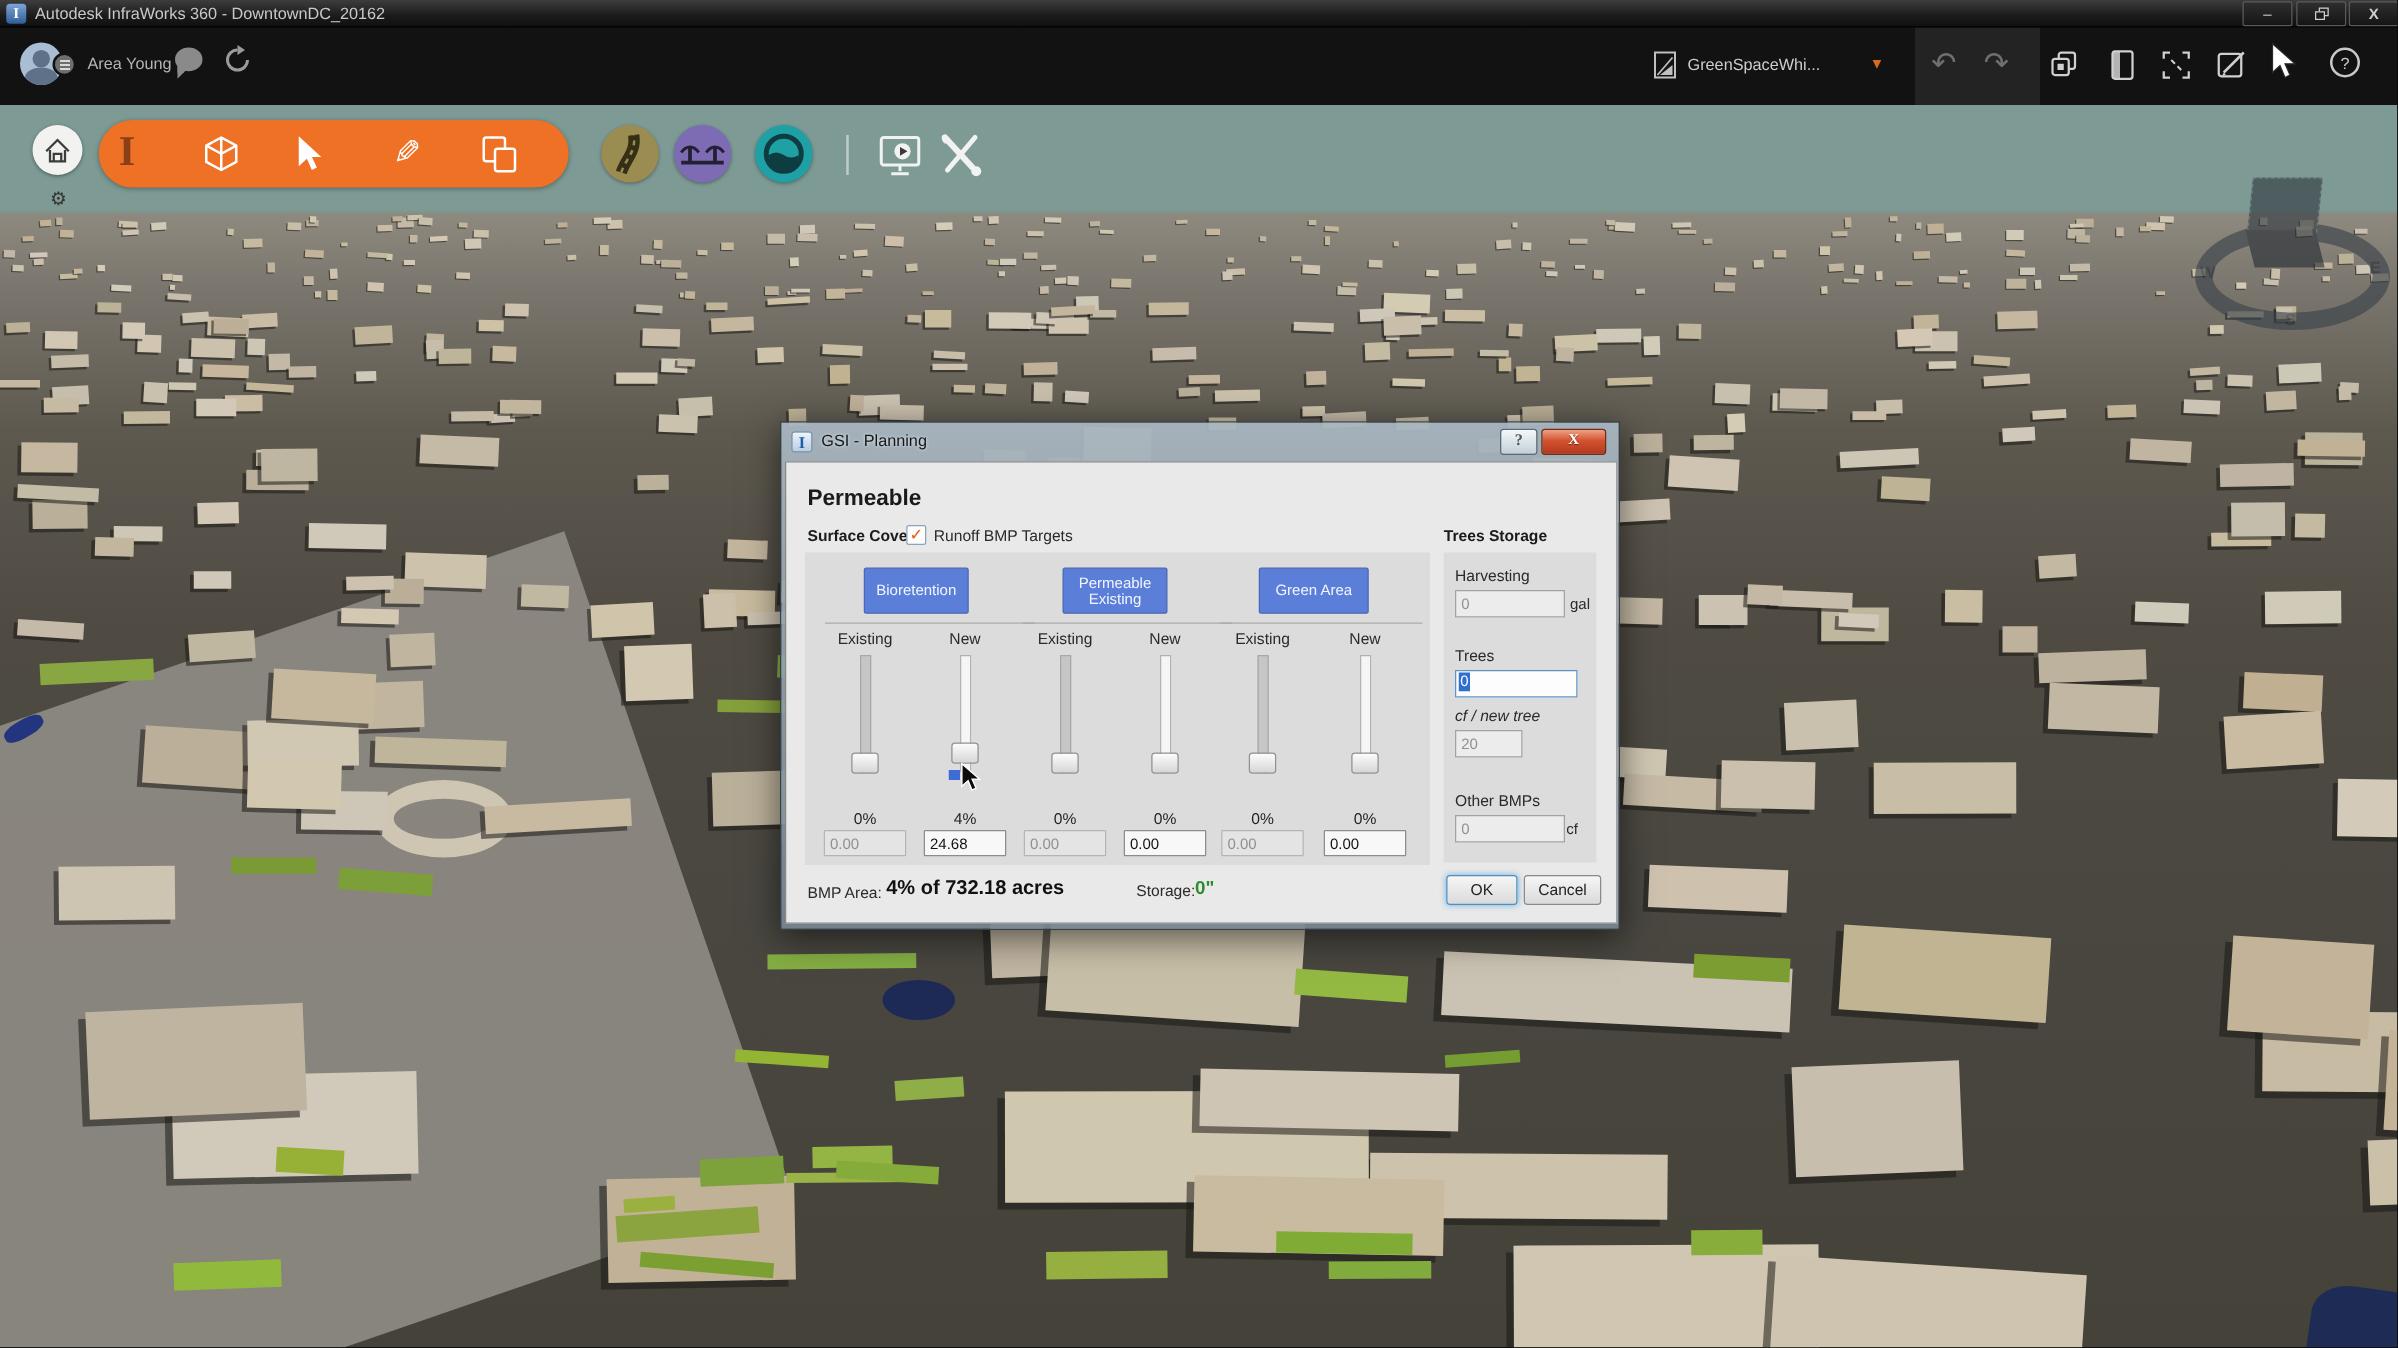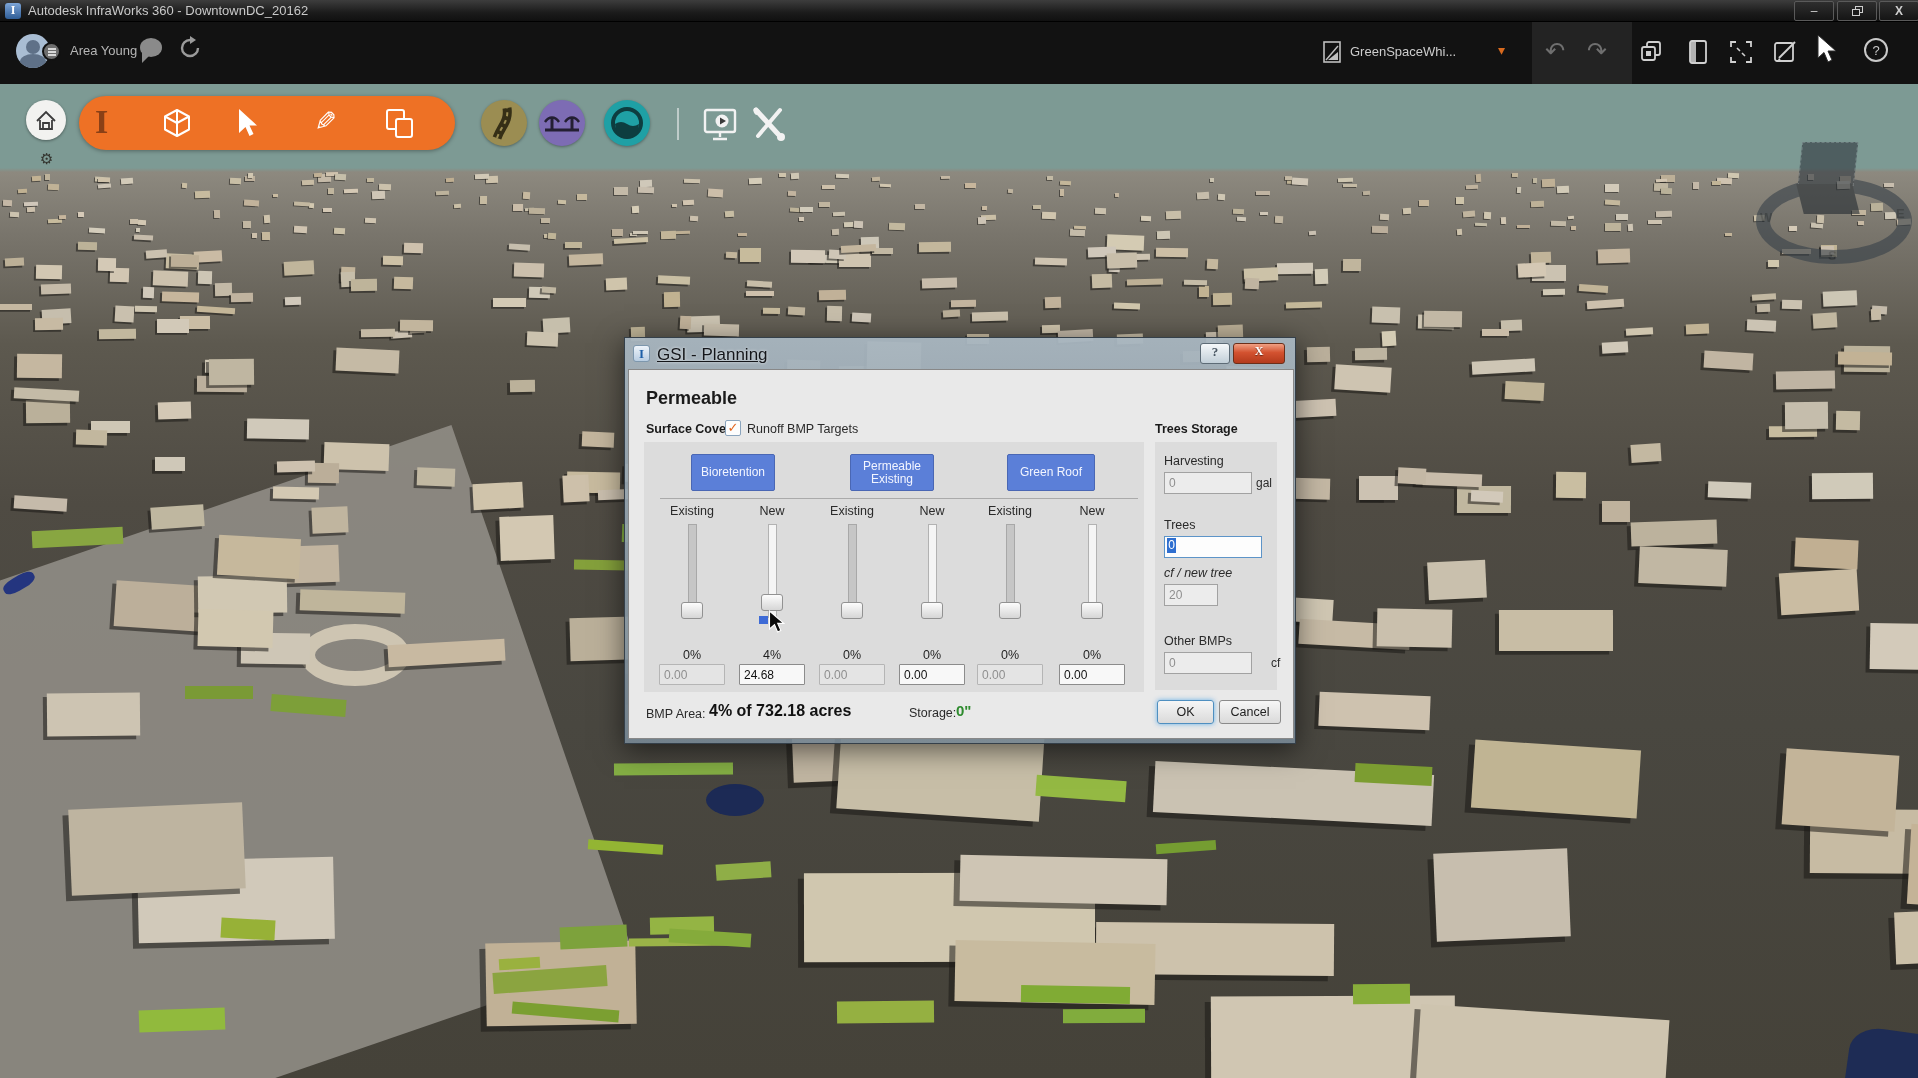--- a/index.html
+++ b/index.html
@@ -71,21 +71,21 @@
   #viewcube .dir{color:#1f272e;font:bold 13px "Liberation Sans",sans-serif;}
   #vc-w{left:6px;top:74px;} #vc-e{left:142px;top:70px;} #vc-s{left:74px;top:112px;}
   #vc-cube{left:46px;top:6px;width:56px;height:44px;background:#323a41;transform:skewX(-6deg);border:1px dashed rgba(200,210,215,.35);}
   #vc-cube-side{left:46px;top:48px;width:56px;height:30px;background:#262d33;transform:skewX(14deg);}
 
   
   #dialog{left:624px;top:337px;width:672px;height:407px;z-index:80;box-shadow:0 6px 26px rgba(0,0,0,.55);
     border:1px solid #35404a;background:linear-gradient(180deg,rgba(168,182,192,.95),rgba(118,134,146,.92));}
   #dlg-titlebar{left:0;top:0;width:100%;height:31px;}
   #dlg-icon{left:8px;top:7px;width:17px;height:17px;border-radius:3px;background:linear-gradient(180deg,#eef4fa,#b8cde2);border:1px solid #7d97ad;color:#1d5fa8;font:bold 13px "Liberation Serif",serif;text-align:center;line-height:15px;}
-  #dlg-title{left:32px;top:7px;font-size:17px;color:#14161a;text-shadow:0 0 3px rgba(255,255,255,.8);text-decoration:underline;}
+  #dlg-title{left:32px;top:7px;font-size:13px;color:#14161a;text-shadow:0 0 3px rgba(255,255,255,.8);}
   #dlg-help{left:575px;top:5px;width:30px;height:21px;background:linear-gradient(180deg,#f5f8fa,#c2cfd8);border:1px solid #5d6b76;border-radius:3px;color:#4a5763;text-align:center;line-height:19px;font:bold 13px "Liberation Serif",serif;}
   #dlg-close{left:608px;top:5px;width:52px;height:21px;background:linear-gradient(180deg,#f0a083,#d35230 45%,#b33a1c);border:1px solid #6b2f1a;border-radius:3px;color:#fff;text-align:center;line-height:19px;font:bold 12px "Liberation Serif",serif;text-shadow:0 1px 1px rgba(0,0,0,.5);}
   #dlg-body{left:3px;top:31px;width:666px;height:370px;background:#e9e9e9;border:1px solid #888;}
   #dlg-heading{left:17px;top:18px;font-size:18px;font-weight:bold;color:#1a1a1a;}
   #sc-label{left:17px;top:52px;font-size:12.5px;font-weight:bold;color:#1a1a1a;}
   #bmp-check{left:96px;top:50px;width:16px;height:16px;background:#fdfdfd;border:1px solid #8aa4bd;border-radius:2px;text-align:center;line-height:14px;font-size:13px;font-weight:bold;color:#e2641c;}
   #define-bmp{left:118px;top:52px;font-size:12.5px;color:#2a2a2a;}
   #os-label{left:526px;top:52px;font-size:12.5px;font-weight:bold;color:#1a1a1a;}
 
   #slider-panel{left:15px;top:72px;width:500px;height:250px;background:#dcdcdc;}
@@ -762,21 +762,21 @@
     <div id="dlg-body" class="abs">
       <div id="dlg-heading" class="abs">Permeable</div>
       <div id="sc-label" class="abs">Surface Cover</div>
       <div id="bmp-check" class="abs">✓</div>
       <div id="define-bmp" class="abs">Runoff BMP Targets</div>
       <div id="os-label" class="abs">Trees Storage</div>
 
       <div id="slider-panel" class="abs">
         <div id="grp-btn-0" class="grp-btn abs">Bioretention</div>
         <div id="grp-btn-1" class="grp-btn abs">Permeable Existing</div>
-        <div id="grp-btn-2" class="grp-btn abs">Green Roof</div>
+        <div id="grp-btn-2" class="grp-btn abs">Green Area</div>
         <div id="grp-hr-0" class="grp-hr abs"></div>
         <div id="grp-hr-1" class="grp-hr abs"></div>
         <div id="grp-hr-2" class="grp-hr abs"></div>
 
         <div class="subcol-label abs" style="left:13px">Existing</div>
         <div class="subcol-label abs" style="left:93px">New</div>
         <div class="subcol-label abs" style="left:173px">Existing</div>
         <div class="subcol-label abs" style="left:253px">New</div>
         <div class="subcol-label abs" style="left:331px">Existing</div>
         <div class="subcol-label abs" style="left:413px">New</div>
@@ -823,21 +823,21 @@
 
         <div class="st-label abs" style="top:76px">Trees</div>
         <input id="trees-input" class="st-input abs" style="top: 94px;" value="0">
         <div id="trees-sel" class="abs">0</div>
 
         <div id="cf-label" class="st-label abs" style="top:124px">cf / new tree</div>
         <input id="cf-input" class="st-input abs" style="top: 142px;" value="20">
 
         <div class="st-label abs" style="top:192px">Other BMPs</div>
         <input class="st-input abs" style="top: 210px;" value="0">
-        <div class="st-unit abs" style="left:116px;top:214px">cf</div>
+        <div class="st-unit abs" style="left:98px;top:214px">cf</div>
       </div>
 
       <div id="bmp-area-label" class="abs">BMP Area:</div>
       <div id="bmp-area-value" class="abs">4% of 732.18 acres</div>
       <div id="runoff-label" class="abs">Storage:</div>
       <div id="runoff-value" class="abs">0"</div>
       <div id="ok-btn" class="dlg-btn abs">OK</div>
       <div id="cancel-btn" class="dlg-btn abs">Cancel</div>
     </div>
   </div>

